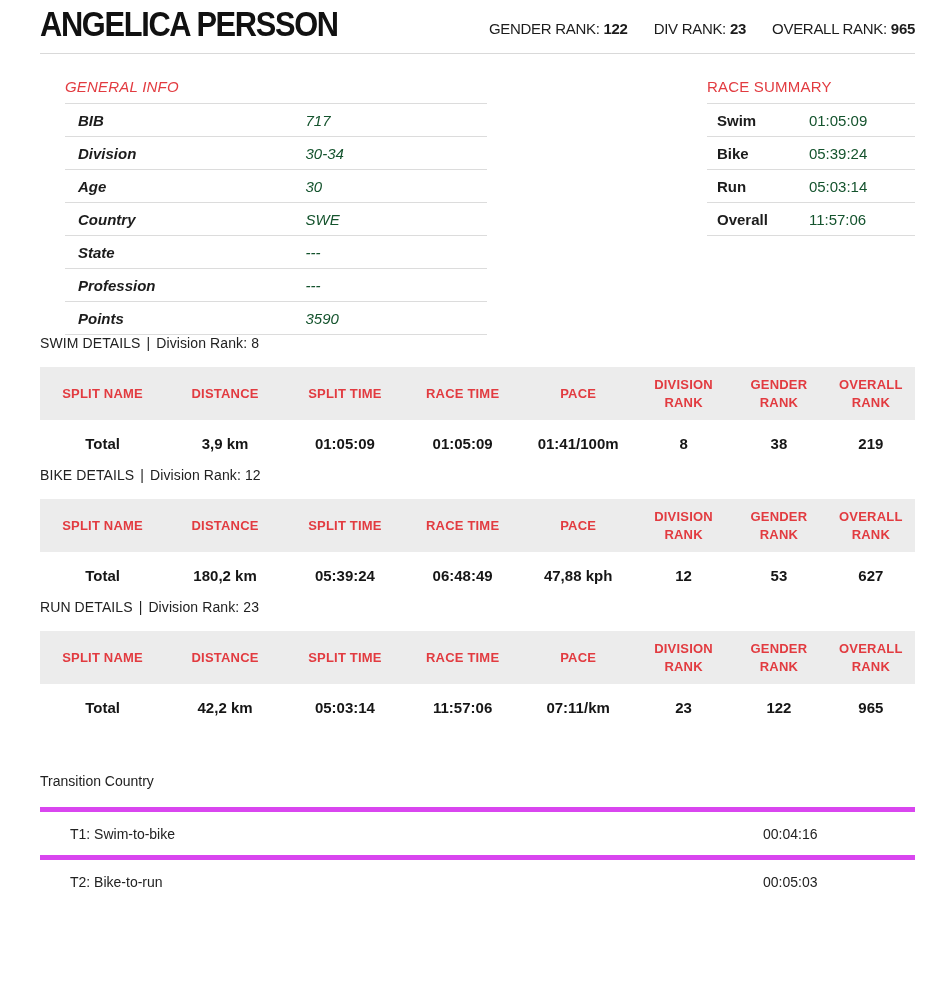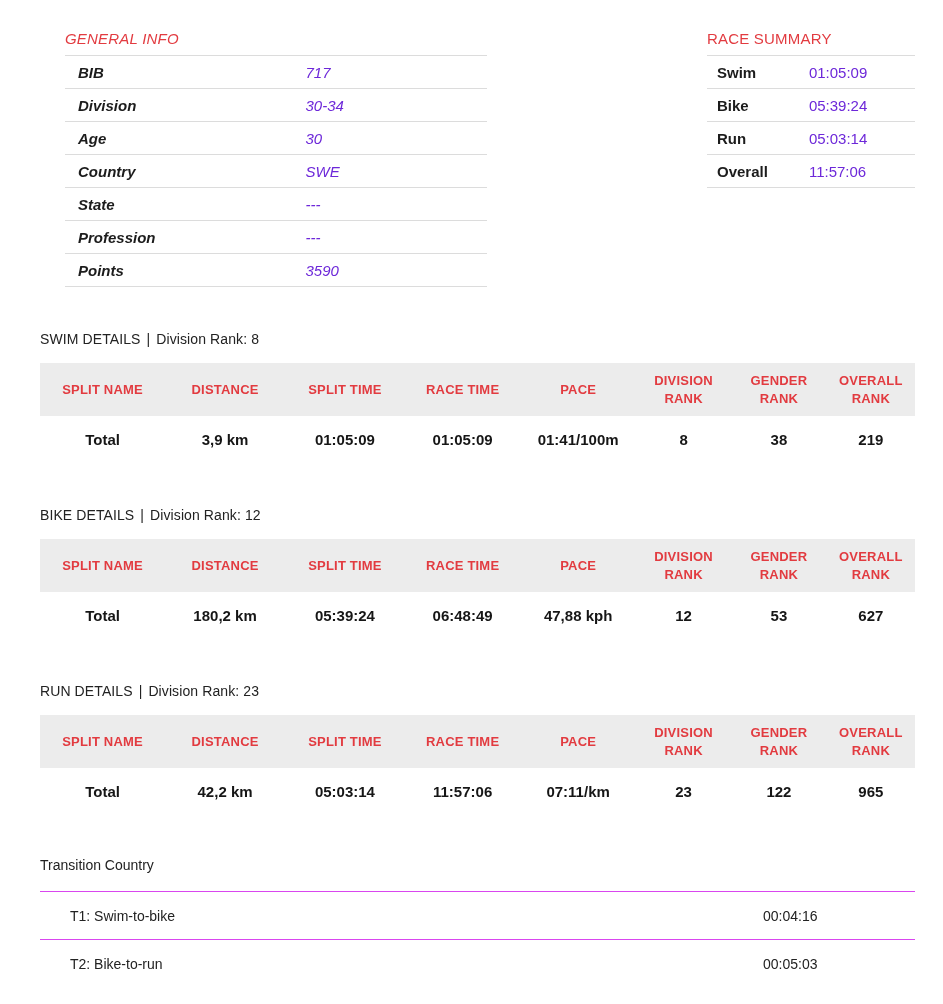--- a/index.html
+++ b/index.html
@@ -45,24 +45,24 @@
   }
   .general-info { width: 422px; margin-left: 25px; font-style: italic; }
   .race-summary { width: 208px; margin-left: auto; }
 
   .kv-table { width: 100%; border-collapse: collapse; }
   .kv-table tr { border-top: 1px solid #dcdcdc; }
   .kv-table tr:last-child { border-bottom: 1px solid #dcdcdc; }
   .kv-table td { height: 33px; font-size: 15px; vertical-align: middle; }
   .general-info .kv-label { width: 57%; padding-left: 13px; font-weight: bold; }
   .race-summary .kv-label { width: 49%; padding-left: 10px; font-weight: bold; }
-  .kv-value { color: #6d28d9; }
-
-  
-  .split-section { margin-top: 44px; }
+  .kv-value { color: #14532d; }
+
+  
+  .split-section { }
   .section-title { font-size: 14px; color: #222222; margin-bottom: 16px; letter-spacing: 0.1px; }
   .section-title .pipe { margin: 0 6px; color: #222222; }
 
   .split-table { width: 100%; border-collapse: collapse; table-layout: fixed; }
   .split-table th {
     background: #ececec;
     color: #e23b40;
     font-size: 13px;
     font-weight: bold;
     letter-spacing: 0.2px;
@@ -89,32 +89,40 @@
   .col-genrank   { width: 10.9%; }
   .col-ovrrank   { width: 10.1%; }
 
   
   .transitions { margin-top: 42px; }
   .transitions-title { font-size: 14px; color: #222222; margin-bottom: 18px; }
   .transition-row {
     display: flex;
     align-items: center;
     height: 48px;
-    border-top: 1px solid #d946ef;
+    border-top: 5px solid #d946ef;
     font-size: 14px;
     color: #222222;
   }
   .transition-label { flex: 1; padding-left: 30px; }
   .transition-value { width: 152px; text-align: left; }
 </style>
 </head>
 <body>
 
 <div class="wrapper">
 
+  <div class="page-header">
+    <div class="athlete-name">ANGELICA PERSSON</div>
+    <div class="rank-strip">
+      <div class="rank-item"><span>GENDER RANK:</span><span class="rank-value">122</span></div>
+      <div class="rank-item"><span>DIV RANK:</span><span class="rank-value">23</span></div>
+      <div class="rank-item"><span>OVERALL RANK:</span><span class="rank-value">965</span></div>
+    </div>
+  </div>
 
   <div class="info-row">
     <div class="general-info">
       <div class="panel-title">GENERAL INFO</div>
       <table class="kv-table">
         <tbody>
             <tr>
               <td class="kv-label">BIB</td>
               <td class="kv-value">717</td>
             </tr>

